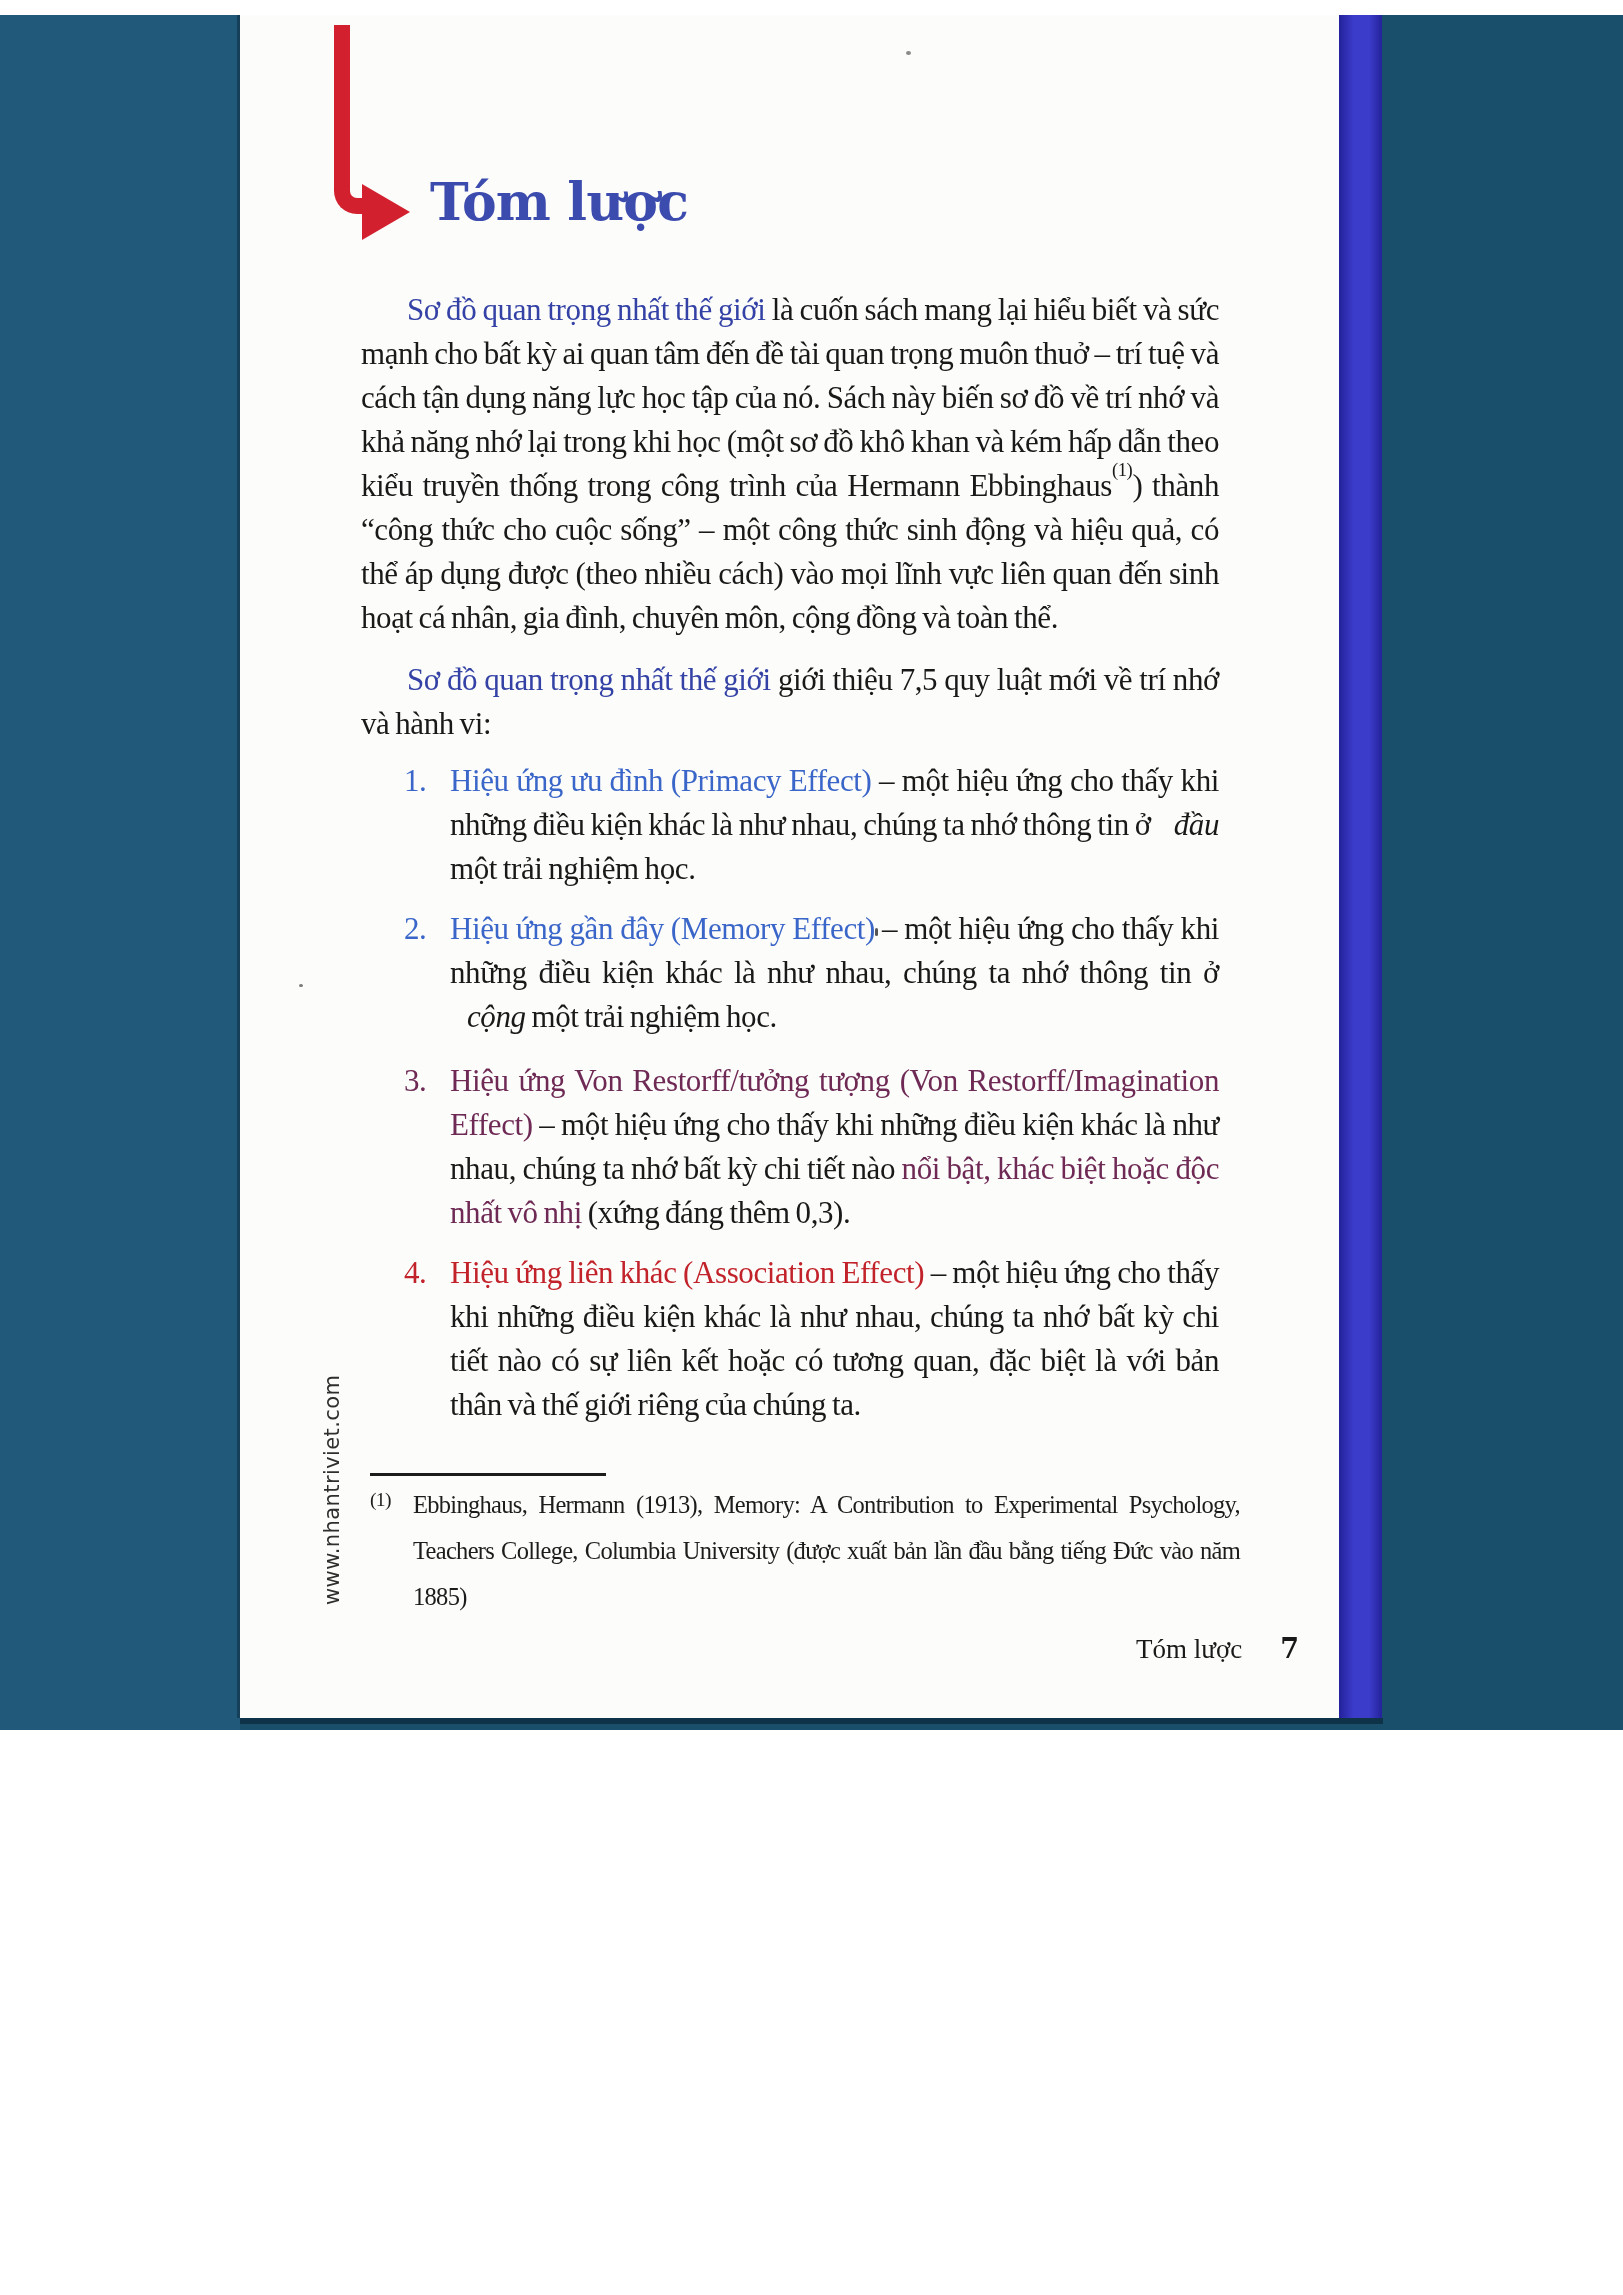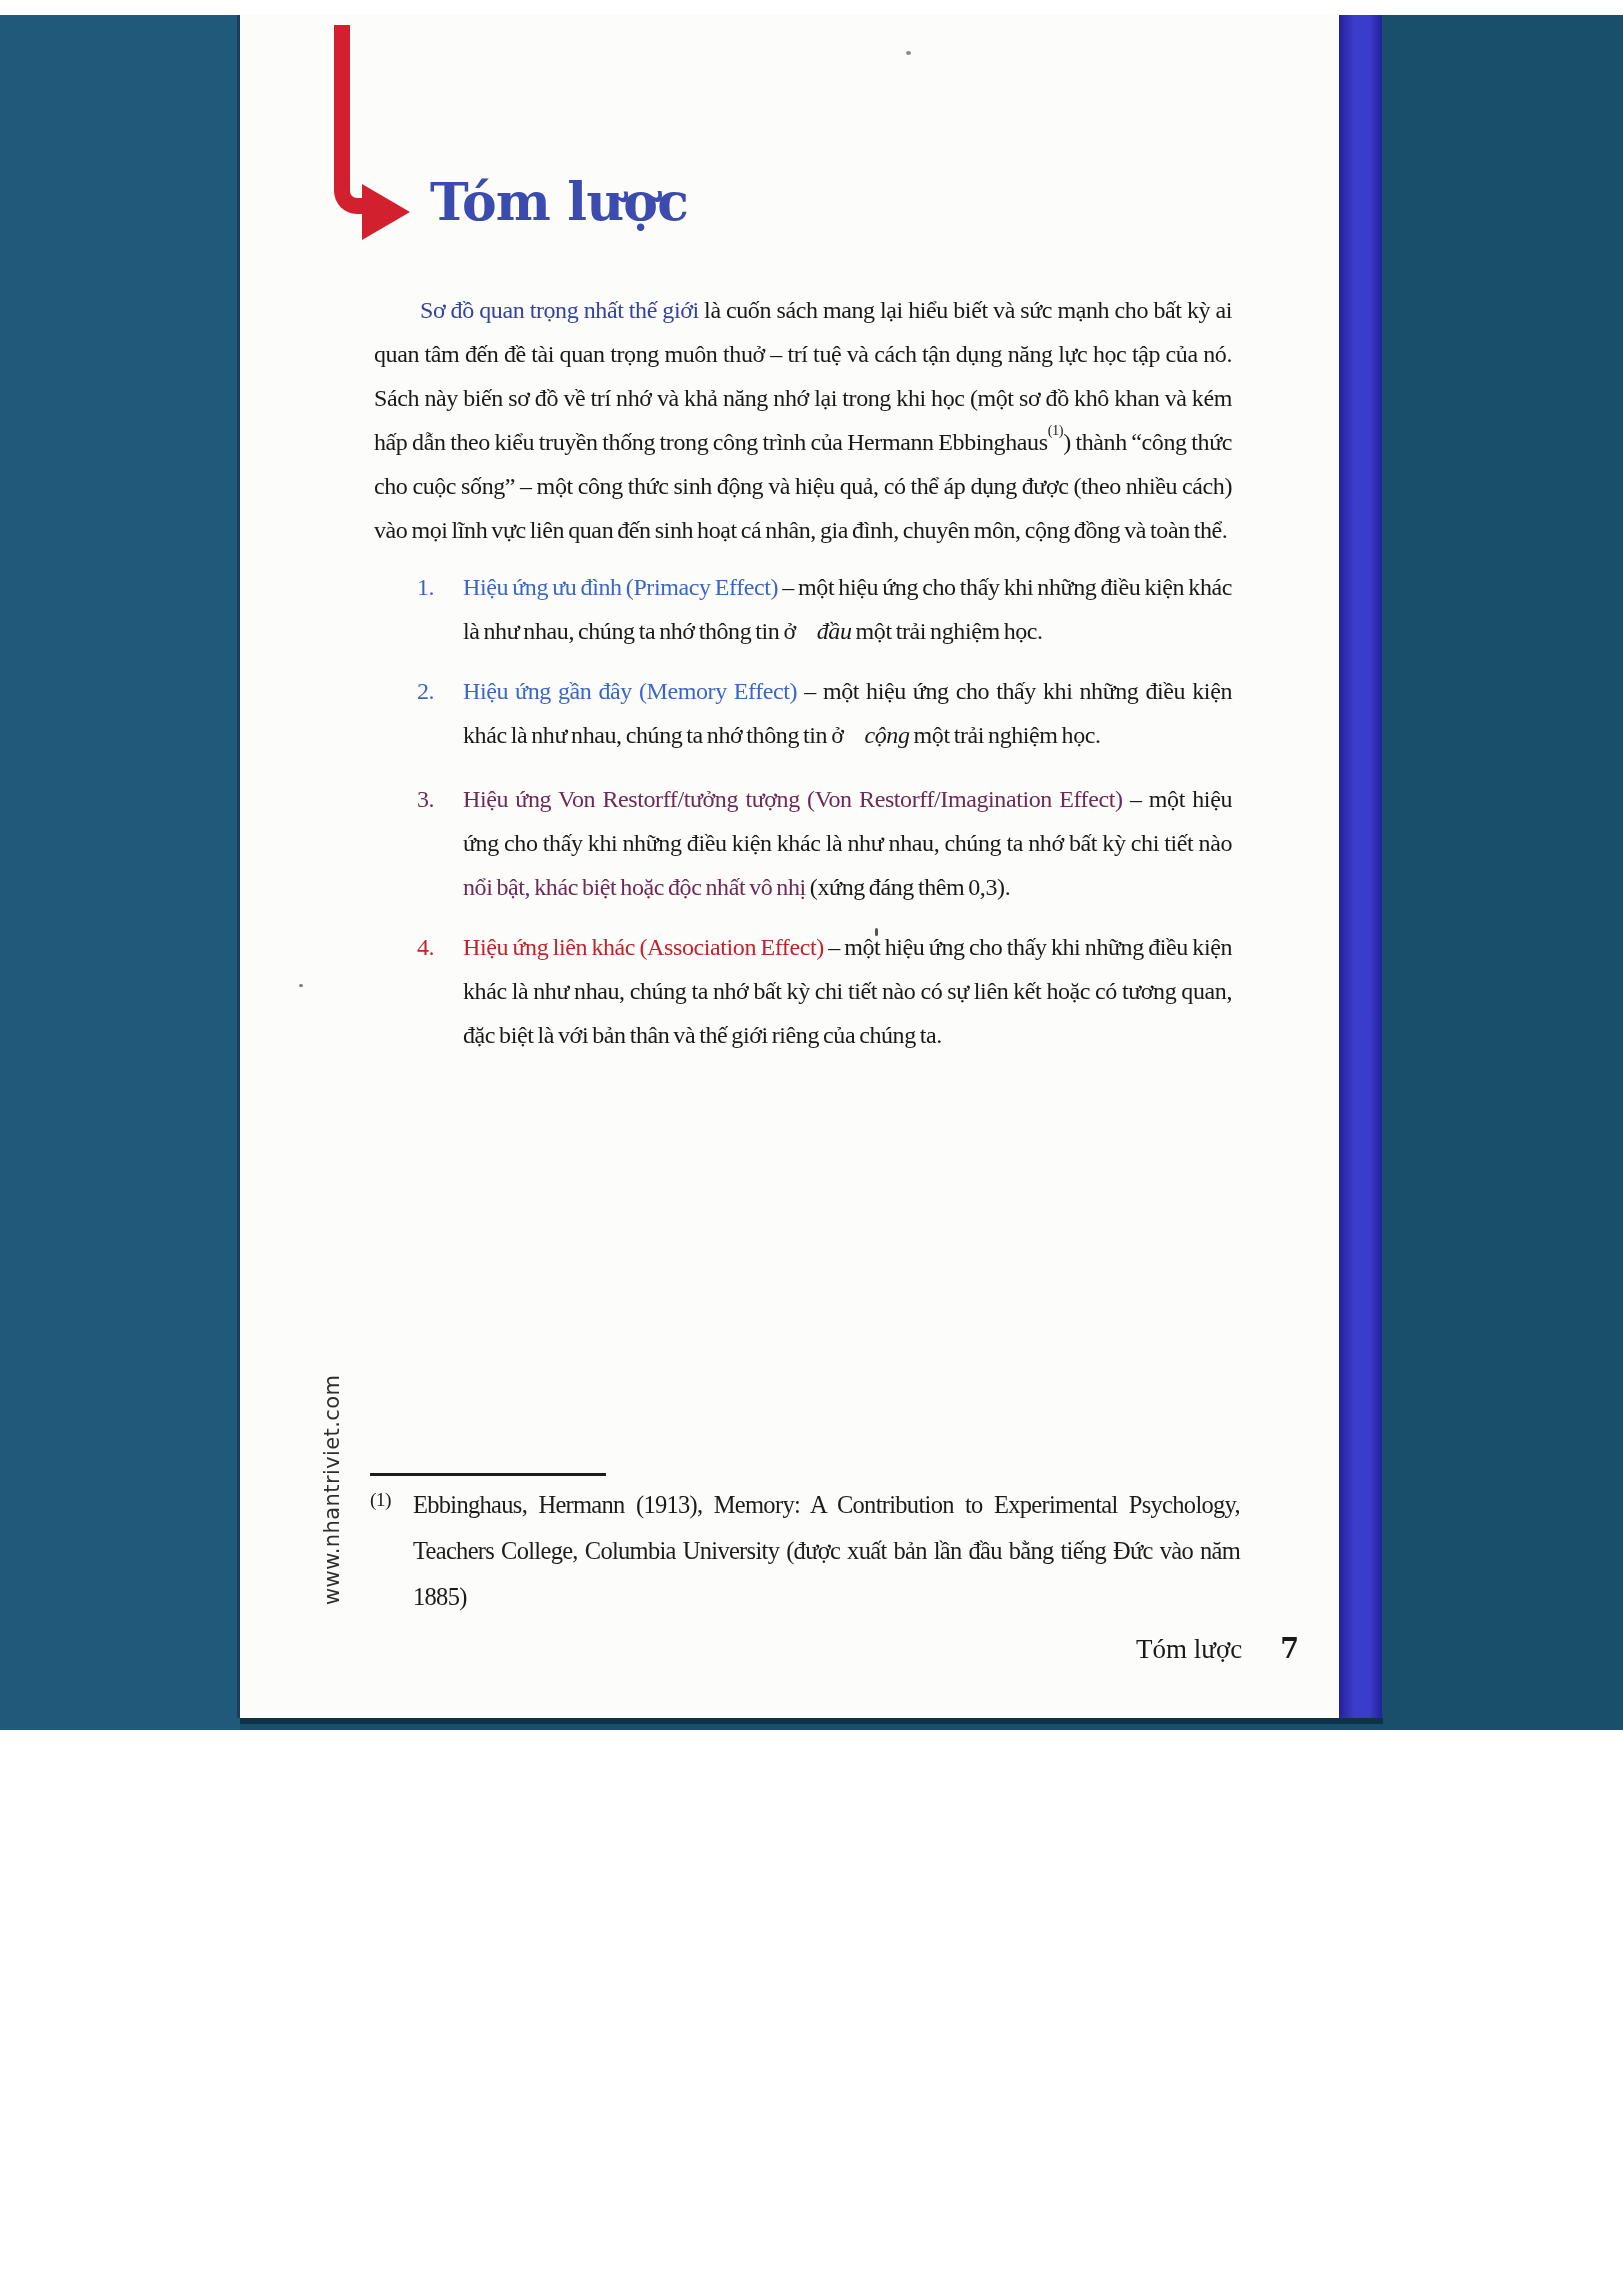--- a/index.html
+++ b/index.html
@@ -22,22 +22,22 @@
   .arrow-head{position:absolute;left:362px;top:184px;width:0;height:0;
               border-top:28px solid transparent;border-bottom:28px solid transparent;
               border-left:48px solid var(--arrow_red);}
 
   
   .heading{position:absolute;left:430px;top:173px;margin:0;
            font-family:"DejaVu Serif",serif;font-weight:bold;font-size:52px;line-height:1.1;
            letter-spacing:-0.8px;color:var(--heading_blue);}
 
   
-  .content{position:absolute;left:374px;top:288px;width:858px;
-           font-size:24px;line-height:44px;color:var(--ink);
+  .content{position:absolute;left:361px;top:288px;width:858px;
+           font-size:31px;line-height:44px;color:var(--ink);
            text-align:justify;letter-spacing:-0.4px;word-spacing:-1.6px;}
   .content p.para{margin:0;text-indent:46px;}
   .content p.para.p2{margin-top:18px;}
   .content .item{position:relative;padding-left:89px;}
   .content .item.i1{margin-top:13px;}
   .content .item.i2{margin-top:16.4px;}
   .content .item.i3{margin-top:19.6px;}
   .content .item.i4{margin-top:16.4px;}
   .content .item .num{position:absolute;left:43px;top:0;}
   .c-lead{color:var(--lead_blue);}
@@ -83,20 +83,21 @@
     <div class="page-bottom-shadow"></div>
   </div>
 
   <div class="arrow-elbow"></div>
   <div class="arrow-head"></div>
 
   <h1 class="heading">Tóm lược</h1>
 
   <div class="content">
       <p class="para p1"><span class="c-lead">Sơ đồ quan trọng nhất thế giới</span><span> là cuốn sách mang lại hiểu biết và sức mạnh cho bất kỳ ai quan tâm đến đề tài quan trọng muôn thuở – trí tuệ và cách tận dụng năng lực học tập của nó. Sách này biến sơ đồ về trí nhớ và khả năng nhớ lại trong khi học (một sơ đồ khô khan và kém hấp dẫn theo kiểu truyền thống trong công trình của Hermann Ebbinghaus</span><sup>(1)</sup><span>) thành “công thức cho cuộc sống” – một công thức sinh động và hiệu quả, có thể áp dụng được (theo nhiều cách) vào mọi lĩnh vực liên quan đến sinh hoạt cá nhân, gia đình, chuyên môn, cộng đồng và toàn thể.</span></p>
+      <p class="para p2"><span class="c-lead">Sơ đồ quan trọng nhất thế giới</span><span> giới thiệu 7,5 quy luật mới về trí nhớ và hành vi:</span></p>
       <div class="item i1"><span class="num c-list">1.</span><span class="c-list">Hiệu ứng ưu đình (Primacy Effect)</span><span> – một hiệu ứng cho thấy khi những điều kiện khác là như nhau, chúng ta nhớ thông tin ở </span><span class="it">đầu</span><span> một trải nghiệm học.</span></div>
       <div class="item i2"><span class="num c-list">2.</span><span class="c-list">Hiệu ứng gần đây (Memory Effect)</span><span> – một hiệu ứng cho thấy khi những điều kiện khác là như nhau, chúng ta nhớ thông tin ở </span><span class="it">cộng</span><span> một trải nghiệm học.</span></div>
       <div class="item i3"><span class="num c-plum">3.</span><span class="c-plum">Hiệu ứng Von Restorff/tưởng tượng (Von Restorff/Imagination Effect)</span><span> – một hiệu ứng cho thấy khi những điều kiện khác là như nhau, chúng ta nhớ bất kỳ chi tiết nào </span><span class="c-plum">nổi bật, khác biệt hoặc độc nhất vô nhị</span><span> (xứng đáng thêm 0,3).</span></div>
       <div class="item i4"><span class="num c-red">4.</span><span class="c-red">Hiệu ứng liên khác (Association Effect)</span><span> – một hiệu ứng cho thấy khi những điều kiện khác là như nhau, chúng ta nhớ bất kỳ chi tiết nào có sự liên kết hoặc có tương quan, đặc biệt là với bản thân và thế giới riêng của chúng ta.</span></div>
     </div>
 
   <div class="fn-rule"></div>
   <div class="footnote">
     <span class="fn-marker">(1)</span>
     <span>Ebbinghaus, Hermann (1913), Memory: A Contribution to Experimental Psychology, Teachers College, Columbia University (được xuất bản lần đầu bằng tiếng Đức vào năm 1885)</span>

